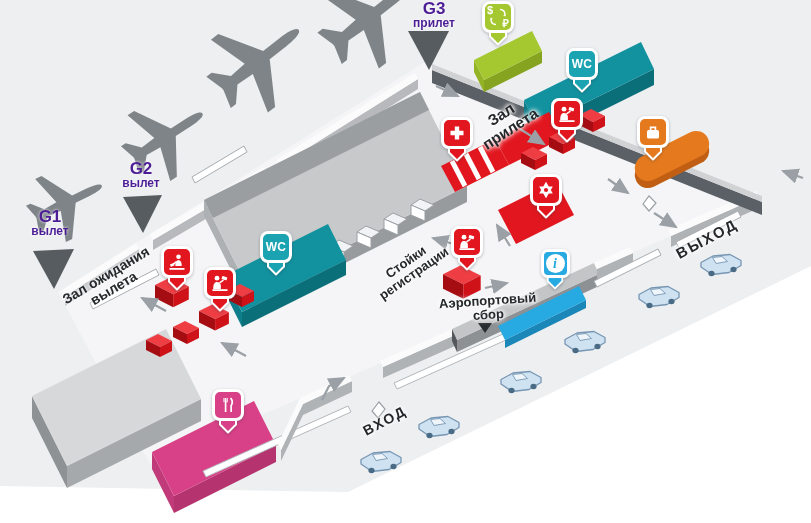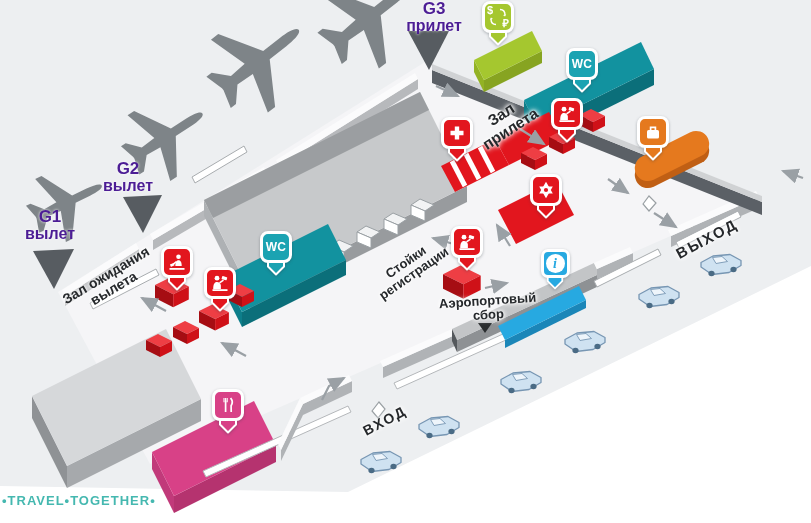--- a/index.html
+++ b/index.html
@@ -6,21 +6,21 @@
   .stage{position:relative;width:811px;height:523px;overflow:hidden;background:#fff;
          font-family:"Liberation Sans",sans-serif;}
   .stage svg.scene{position:absolute;left:0;top:0;}
   
   .lbl{position:absolute;font-weight:bold;color:var(--label);text-align:center;white-space:nowrap;
        line-height:1.08;text-shadow:0 0 3px #fff,0 0 5px #fff,0 0 6px #fff;
        transform:translate(-50%,-50%) rotate(var(--r,0deg));}
   .gate{position:absolute;text-align:center;color:#4c1d95;transform:translate(-50%,0);
         text-shadow:0 0 3px #fff;}
   .gate .gcode{font-size:17px;font-weight:bold;line-height:1;}
-  .gate .gtype{font-size:16px;font-weight:bold;line-height:1.1;}
+  .gate .gtype{font-size:12px;font-weight:bold;line-height:1.1;}
   .wm{position:absolute;left:2px;top:493px;color:var(--watermark);font-size:13px;
       letter-spacing:1px;font-weight:bold;}
   
   .pin{position:absolute;width:34px;text-align:center;z-index:5;
        filter:drop-shadow(0 1px 1.5px rgba(50,60,70,.35));}
   .pin .bb{width:32px;height:32px;margin:0 auto;border:3px solid #fff;border-radius:8px;
            box-sizing:border-box;background:var(--pc);display:flex;align-items:center;
            justify-content:center;position:relative;}
   .pin.sm .bb{width:29px;height:29px;border-radius:7px;}
   .pin svg.tail{display:block;margin:-2px auto 0;}
@@ -238,21 +238,21 @@
     <polygon points="33,251 74,249 54,289"></polygon>
     <polygon points="123,197 162,195 143,233"></polygon>
     <polygon points="408,31 449,31 429,70"></polygon>
   </g>
 </svg>
 
 <div class="gate" style="left:50px;top:208px">
   <div class="gcode">G1</div>
   <div class="gtype">вылет</div>
 </div>
-<div class="gate" style="left:128px;top:160px">
+<div class="gate" style="left:141px;top:160px">
   <div class="gcode">G2</div>
   <div class="gtype">вылет</div>
 </div>
 <div class="gate" style="left:434px;top:0px">
   <div class="gcode">G3</div>
   <div class="gtype">прилет</div>
 </div>
 
 <div class="lbl" style="left:506px;top:122px;--r:-33deg;font-size:15.5px">
   <div>Зал</div>
@@ -426,15 +426,14 @@
           </g>
     <path d="M7.6,5.5 V17" stroke="#fff" stroke-width="1.7"></path>
     <path d="M12.6,3 c1.9,2.3 1.9,5.6 .5,7.8 L13.2,17" stroke="#fff" stroke-width="1.7" fill="none"></path>
         </svg>
       </div>
   <svg class="tail" width="22" height="15" viewBox="0 0 22 15">
         <polygon points="3,1 19,1 19,5.5 11,13.5 3,5.5"></polygon>
       </svg>
 </div>
 
-<div class="wm">•TRAVEL•TOGETHER•</div>
 
 </div>
 
 </body></html>

